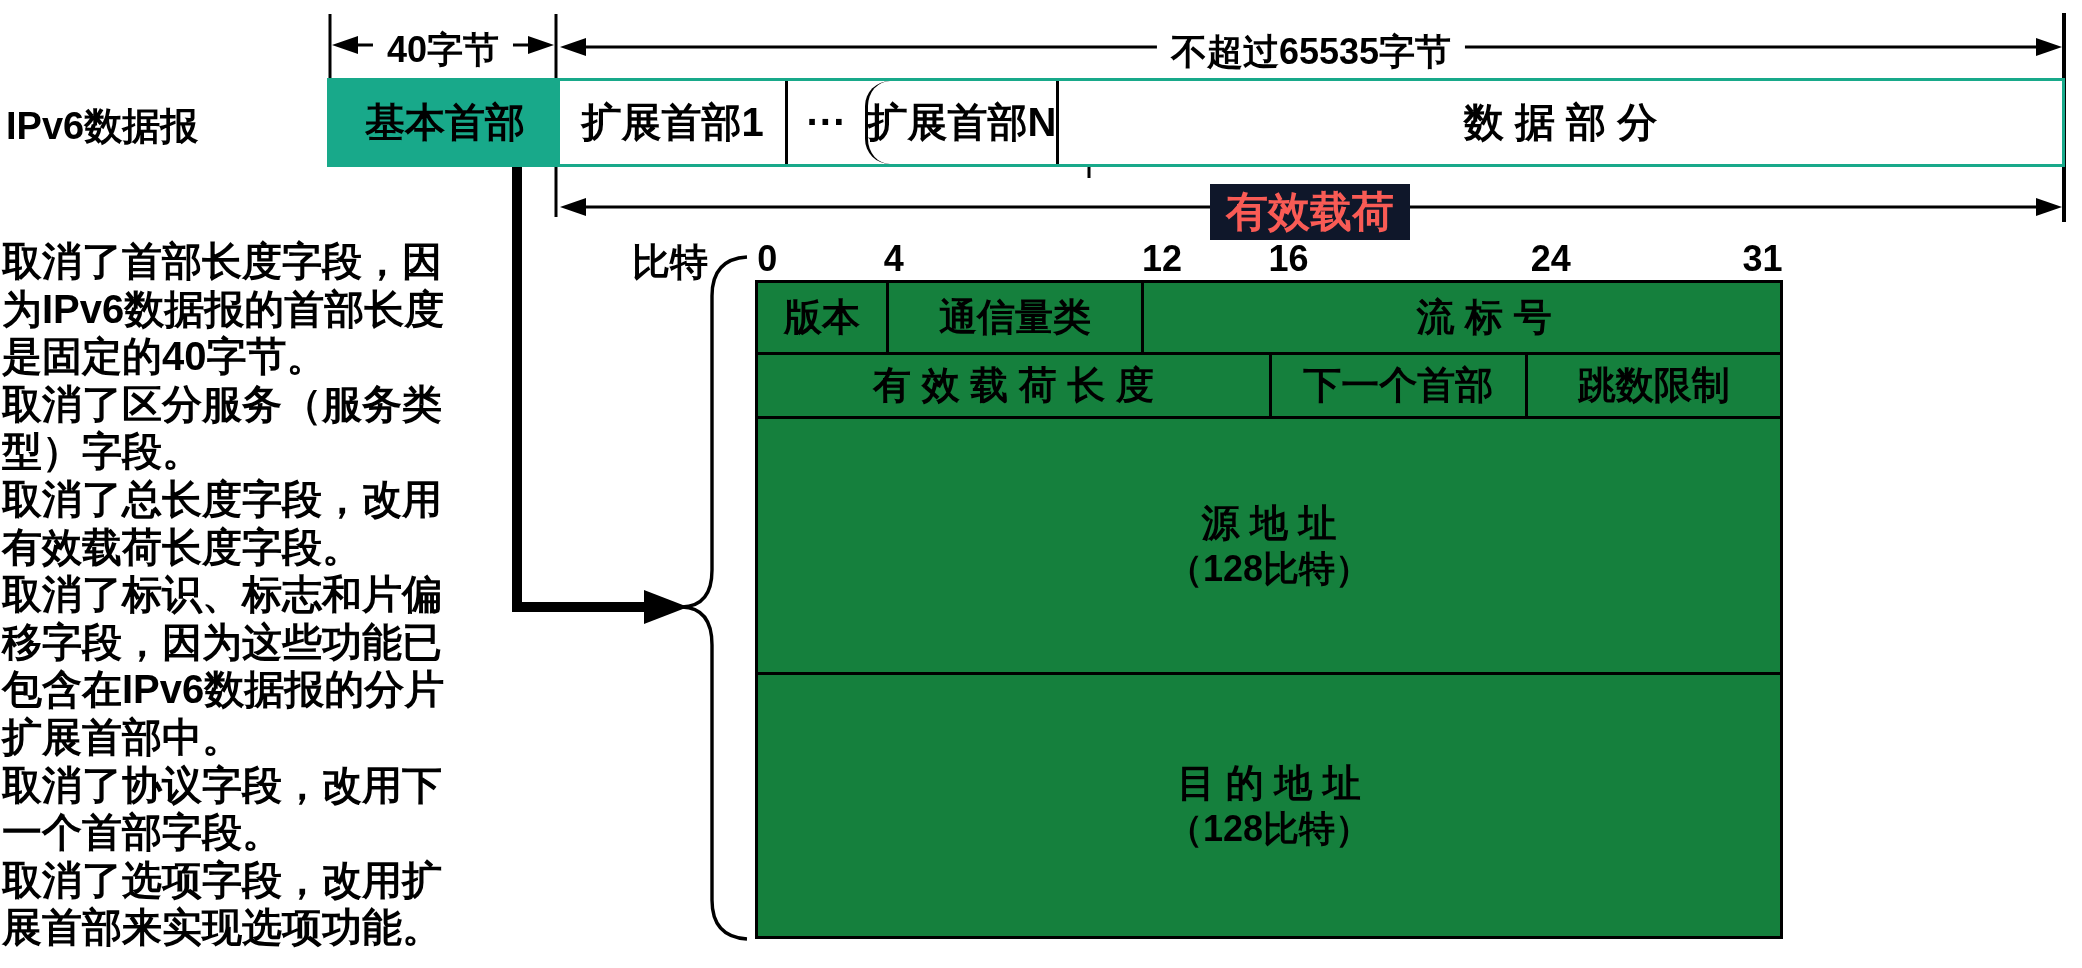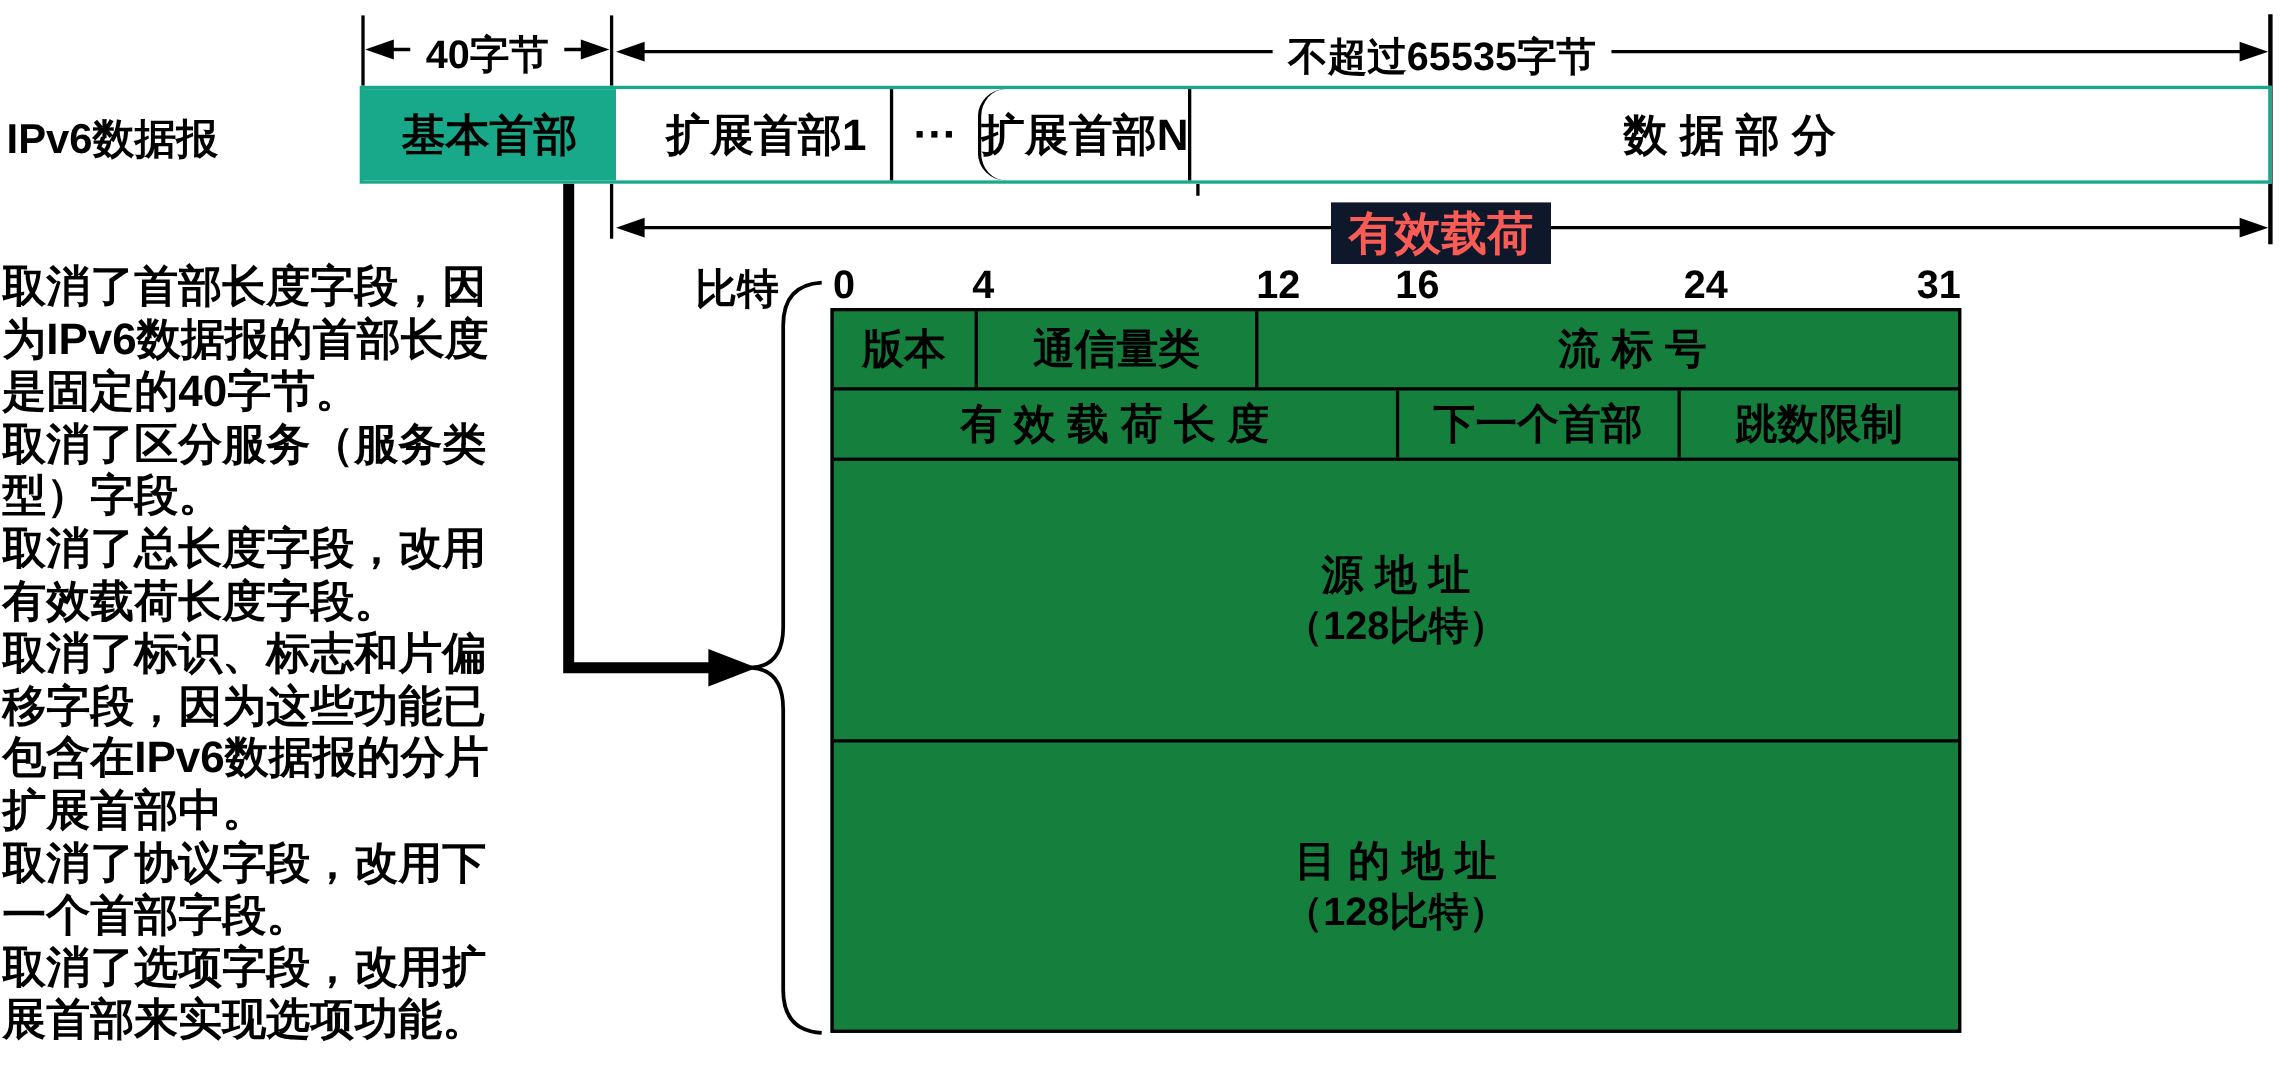--- a/index.html
+++ b/index.html
@@ -22,21 +22,21 @@
     display:flex;box-sizing:border-box;
     border:3px solid var(--teal);
     background:#fff;
   }
   .boxcell{
     display:flex;align-items:center;justify-content:center;
     font-size:40px;white-space:nowrap;box-sizing:border-box;
   }
   .boxcell.hl{background:var(--teal);color:#000000;}
   .boxcell.bdiv{border-left:3px solid #000;}
-  .w1{width:230px;} .w2{width:225px;margin-left:24px;} .w3{width:80px;} .w4{width:191px;border-radius:25px;} .w5{flex:1;}
+  .w1{width:230px;} .w2{width:225px;} .w3{width:80px;} .w4{width:191px;border-radius:25px;} .w5{flex:1;}
 
   .dim-label{font-size:36px;white-space:nowrap;transform:translateX(-50%);background:#fff;padding:0 14px;}
   .dim40{left:443px;top:26px;}
   .dim65535{left:1311px;top:28px;}
   .payload-label{left:1310px;top:184px;font-size:42px;color:var(--red);transform:translateX(-50%);background:#0f172a;padding:0 16px;white-space:nowrap;}
 
   
   .notes{left:2px;top:238px;width:520px;font-size:40px;line-height:47.6px;}
   .notes div{white-space:nowrap;}
 

